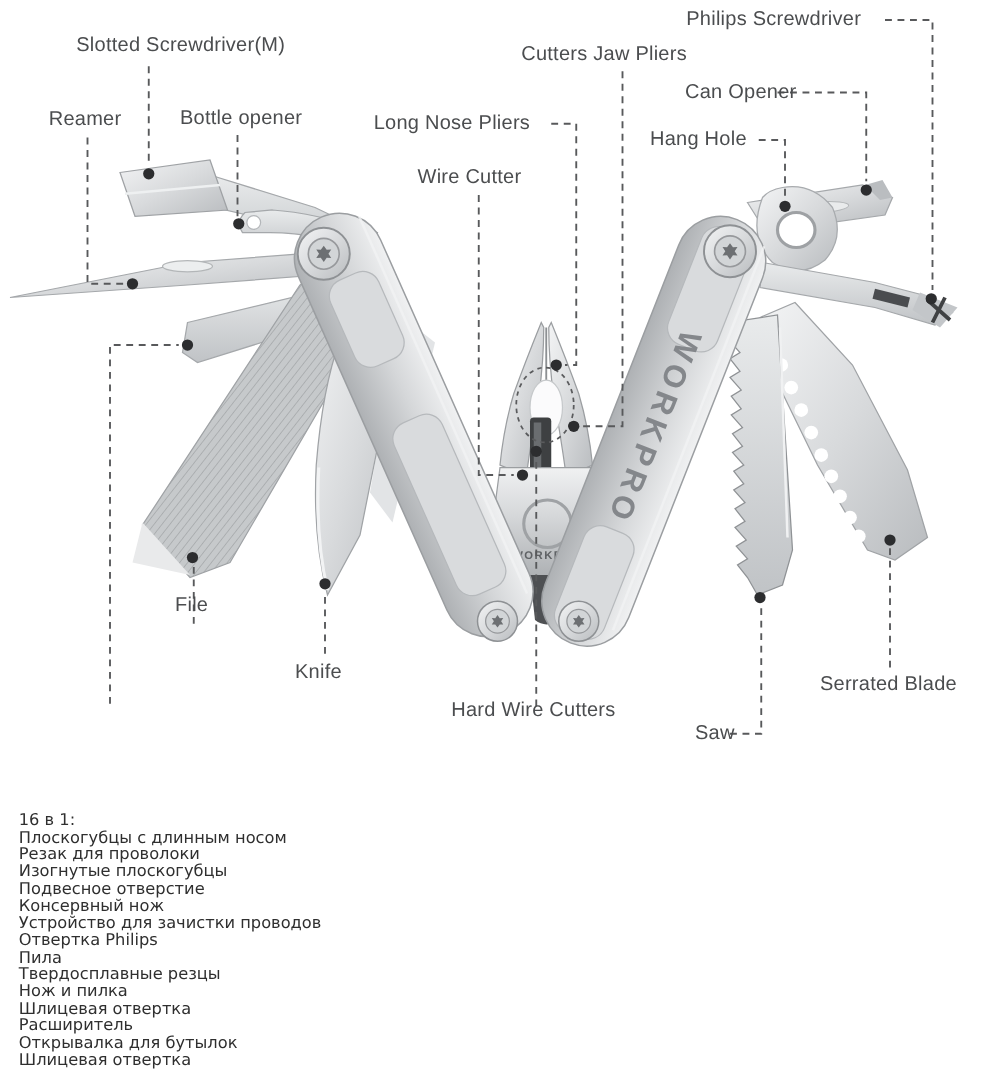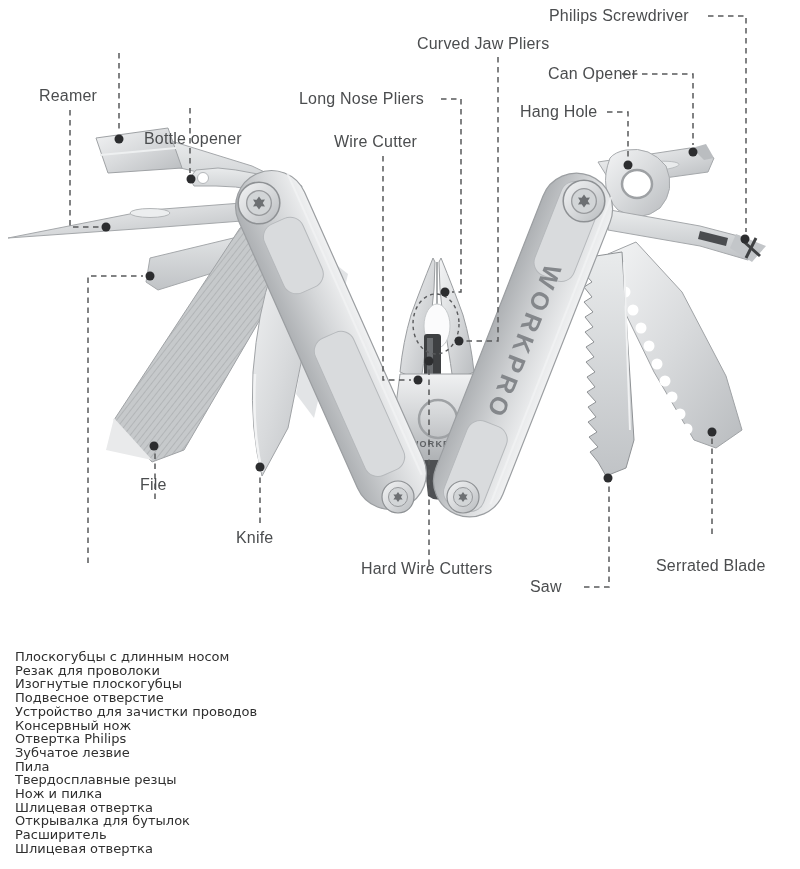--- a/index.html
+++ b/index.html
@@ -3,33 +3,33 @@
 <meta charset="utf-8">
 <style>
   html,body{margin:0;padding:0;background:#fff;}
   #stage{position:relative;width:800px;height:869px;background:#ffffff;overflow:hidden;
          font-family:"Liberation Sans",sans-serif;}
   #tool-svg{position:absolute;left:0;top:0;}
   .lbl{position:absolute;font:16px/19px "Liberation Sans",sans-serif;color:#4b4d4f;
        letter-spacing:.2px;white-space:nowrap;}
   #lbl-slotted-m{left:61px;top:27px;}
   #lbl-reamer{left:39px;top:86px;}
-  #lbl-bottle-opener{left:144px;top:85px;margin-top:44px;}
+  #lbl-bottle-opener{left:144px;top:85px;}
   #lbl-long-nose{left:299px;top:89px;}
   #lbl-wire-cutter{left:334px;top:132px;}
   #lbl-curved-jaw{left:417px;top:34px;}
   #lbl-philips{left:549px;top:6px;}
   #lbl-can-opener{left:520px;top:64px;margin-left:28px;}
   #lbl-hang-hole{left:520px;top:102px;}
   #lbl-file{left:140px;top:475px;}
   #lbl-knife{left:236px;top:528px;}
   #lbl-slotted-l{left:26px;top:568px;}
   #lbl-hard-wire{left:361px;top:559px;text-align:right;}
-  #lbl-saw{left:530px;top:577px;}
-  #lbl-serrated{left:656px;top:556px;}
+  #lbl-saw{left:556px;top:577px;}
+  #lbl-serrated{left:656px;top:538px;}
   #feature-list{position:absolute;left:15px;top:650px;font:13px/13.7px "DejaVu Sans",sans-serif;
                 color:#2f2f2f;}
   #feature-list div{white-space:nowrap;}
 </style>
 </head>
 <body>
 
 <div id="stage">
 
   <svg id="tool-svg" width="800" height="650" viewBox="0 0 800 650">
@@ -205,45 +205,46 @@
       <circle cx="628" cy="165" r="4.5"></circle>
       <circle cx="154" cy="446" r="4.5"></circle>
       <circle cx="260" cy="467" r="4.5"></circle>
       <circle cx="150" cy="276" r="4.5"></circle>
       <circle cx="429" cy="361" r="4.5"></circle>
       <circle cx="608" cy="478" r="4.5"></circle>
       <circle cx="712" cy="432" r="4.5"></circle>
     </g>
   </svg>
 
+  <div class="lbl" id="lbl-slotted-m">Slotted Screwdriver(M)</div>
   <div class="lbl" id="lbl-reamer">Reamer</div>
   <div class="lbl" id="lbl-bottle-opener">Bottle opener</div>
   <div class="lbl" id="lbl-long-nose">Long Nose Pliers</div>
   <div class="lbl" id="lbl-wire-cutter">Wire Cutter</div>
-  <div class="lbl" id="lbl-curved-jaw">Curved Jaw Pliers</div>
+  <div class="lbl" id="lbl-curved-jaw">Cutters Jaw Pliers</div>
   <div class="lbl" id="lbl-philips">Philips Screwdriver</div>
   <div class="lbl" id="lbl-can-opener">Can Opener</div>
   <div class="lbl" id="lbl-hang-hole">Hang Hole</div>
   <div class="lbl" id="lbl-file">File</div>
   <div class="lbl" id="lbl-knife">Knife</div>
   <div class="lbl" id="lbl-hard-wire">Hard Wire Cutters</div>
   <div class="lbl" id="lbl-saw">Saw</div>
   <div class="lbl" id="lbl-serrated">Serrated Blade</div>
 
   <div id="feature-list">
+    <div>16 в 1:</div>
     <div>Плоскогубцы с длинным носом</div>
     <div>Резак для проволоки</div>
     <div>Изогнутые плоскогубцы</div>
     <div>Подвесное отверстие</div>
+    <div>Консервный нож</div>
     <div>Устройство для зачистки проводов</div>
-    <div>Консервный нож</div>
     <div>Отвертка Philips</div>
-    <div>Зубчатое лезвие</div>
     <div>Пила</div>
     <div>Твердосплавные резцы</div>
     <div>Нож и пилка</div>
     <div>Шлицевая отвертка</div>
+    <div>Расширитель</div>
     <div>Открывалка для бутылок</div>
-    <div>Расширитель</div>
     <div>Шлицевая отвертка</div>
   </div>
 
 </div>
 
 </body></html>

